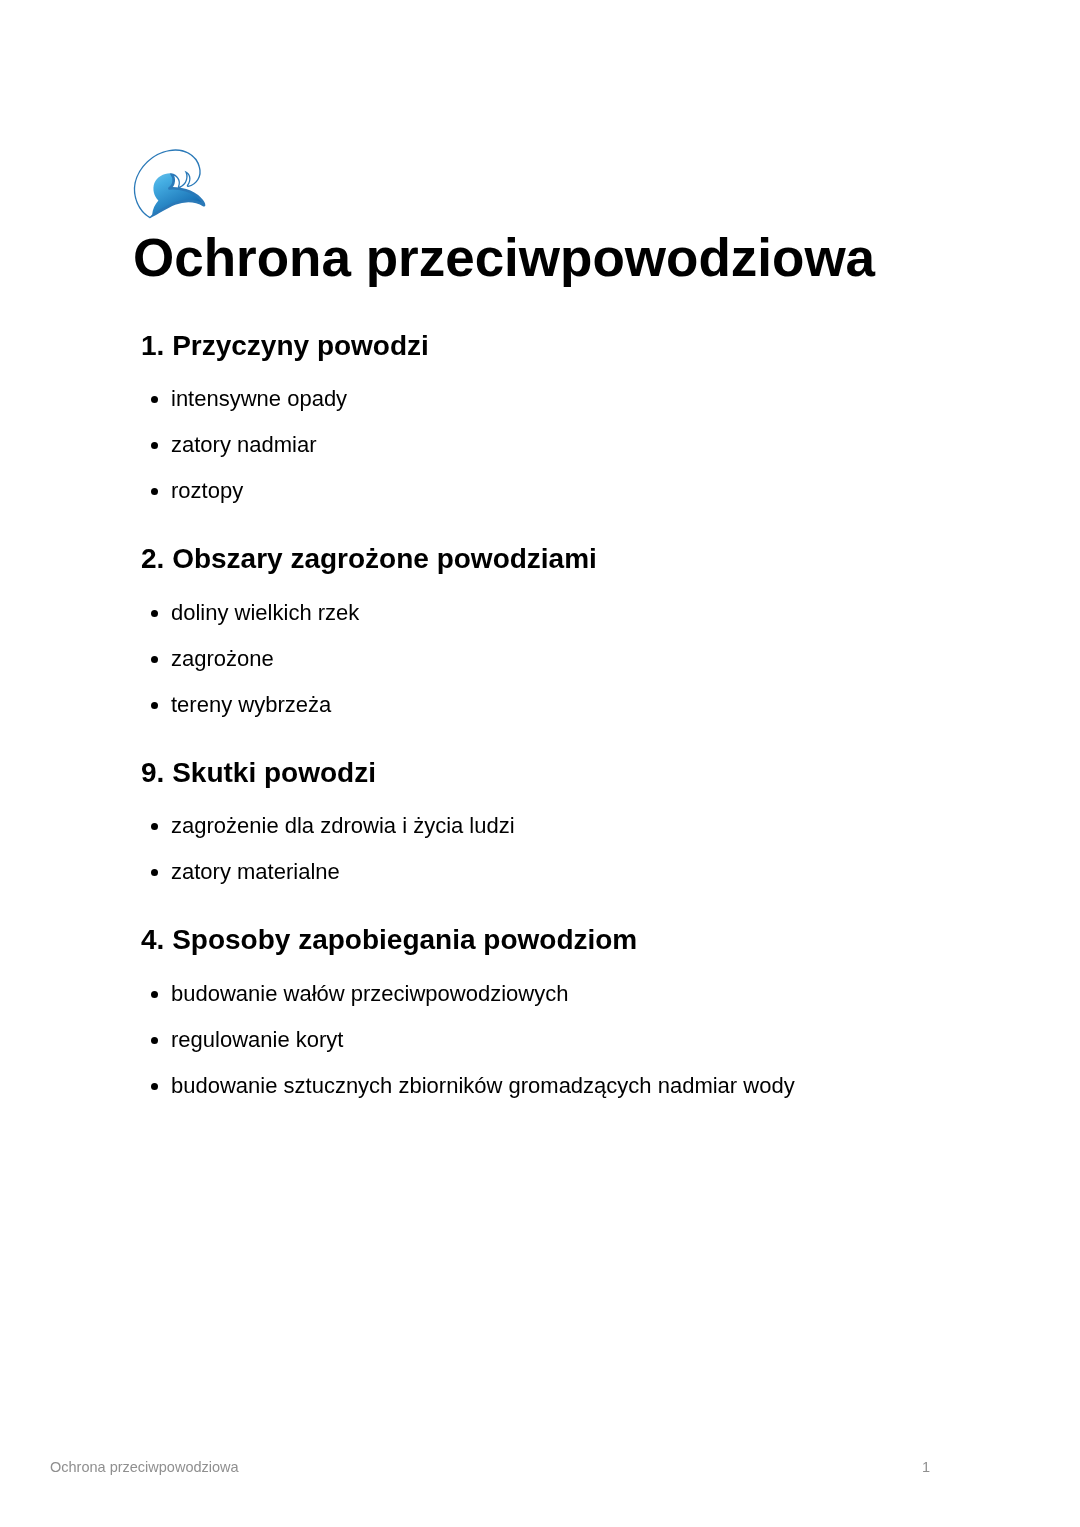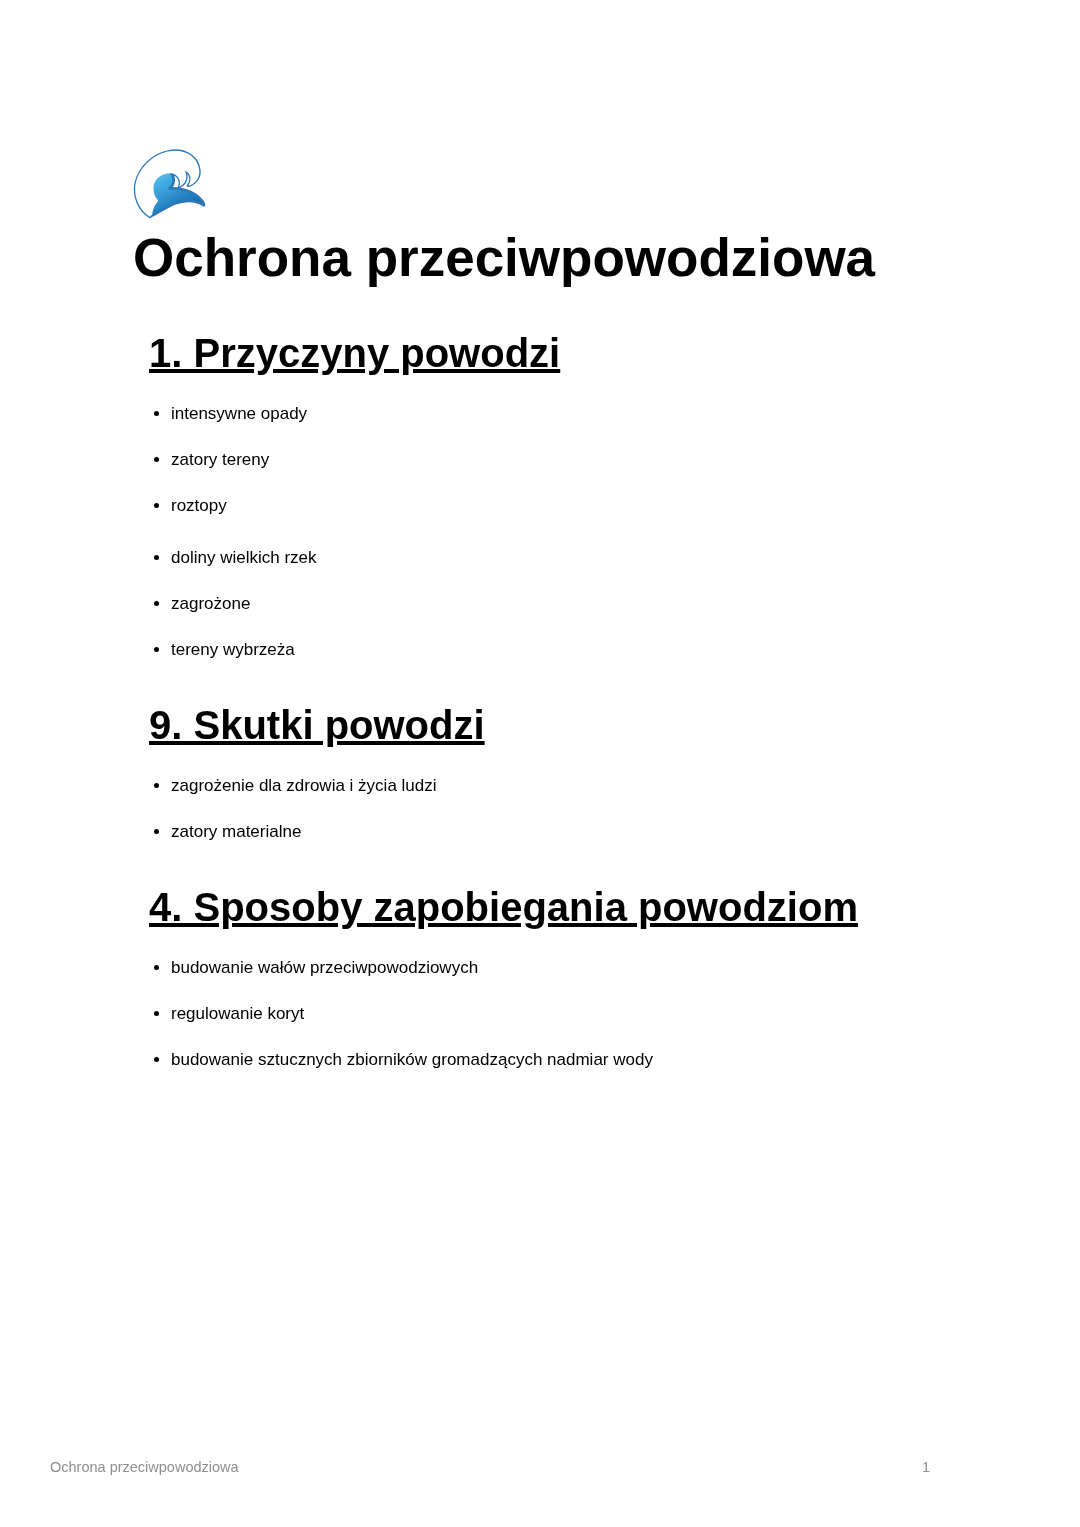--- a/index.html
+++ b/index.html
@@ -24,34 +24,33 @@
     height: 78px;
     margin-left: -6px;
   }
   h1.doc-title {
     font-size: 53px;
     line-height: 1.2;
     font-weight: 700;
     margin: 3px 0 19px 0;
   }
   h2.section-heading {
-    font-size: 40px;
+    font-size: 28px;
     line-height: 1.2;
     font-weight: 700;
-    margin: 16px;
+    margin: 8px;
     padding-top: 20px;
-    text-decoration: underline;
   }
   ul.bullet-list {
     margin: 22px 0 0 0;
     padding: 0 0 0 38px;
     list-style: disc outside;
   }
   li.bullet-item {
-    font-size: 17px;
+    font-size: 22px;
     line-height: 30px;
     margin: 0 0 16px 0;
   }
   .footer {
     position: absolute;
     top: 1459px;
     left: 50px;
     right: 50px;
     display: flex;
     justify-content: space-between;
@@ -77,26 +76,27 @@
       <path fill="url(#waveGrad)" stroke="#2a79b8" stroke-width="3" stroke-linejoin="round" d="M22 81 C10 74 3 58 6 43 C10 25 26 10 44 7 C60 4 74 12 77 25 C80 35 74 44 65 46 C70 39 68 31 61 29 C65 35 63 44 55 47 C58 40 53 33 46 32 C50 37 50 45 44 49 C56 48 70 52 78 60 C81 63 83 66 83 68 C73 62 61 62 50 66 C40 70 30 77 22 81 Z"></path>
       <path fill="#ffffff" d="M22 81 C10 74 3 58 6 43 C10 25 26 10 44 7 C60 4 74 12 77 25 C80 35 74 44 65 46 C70 39 68 31 61 29 C65 35 63 44 55 47 C58 40 53 33 46 32 C38 31.5 30 36 27 43 C24.5 50 26.5 58 31.5 62.5 C27.5 67 25 72.5 24.5 78.5 Z"></path>
     </svg>
 
     <h1 class="doc-title">Ochrona przeciwpowodziowa</h1>
 
     <section>
       <h2 class="section-heading">1. Przyczyny powodzi</h2>
       <ul class="bullet-list">
         <li class="bullet-item">intensywne opady</li>
-        <li class="bullet-item">zatory tereny</li>
+        <li class="bullet-item">zatory nadmiar</li>
         <li class="bullet-item">roztopy</li>
       </ul>
     </section>
 
     <section>
+      <h2 class="section-heading">2. Obszary zagrożone powodziami</h2>
       <ul class="bullet-list">
         <li class="bullet-item">doliny wielkich rzek</li>
         <li class="bullet-item">zagrożone</li>
         <li class="bullet-item">tereny wybrzeża</li>
       </ul>
     </section>
 
     <section>
       <h2 class="section-heading">9. Skutki powodzi</h2>
       <ul class="bullet-list">

